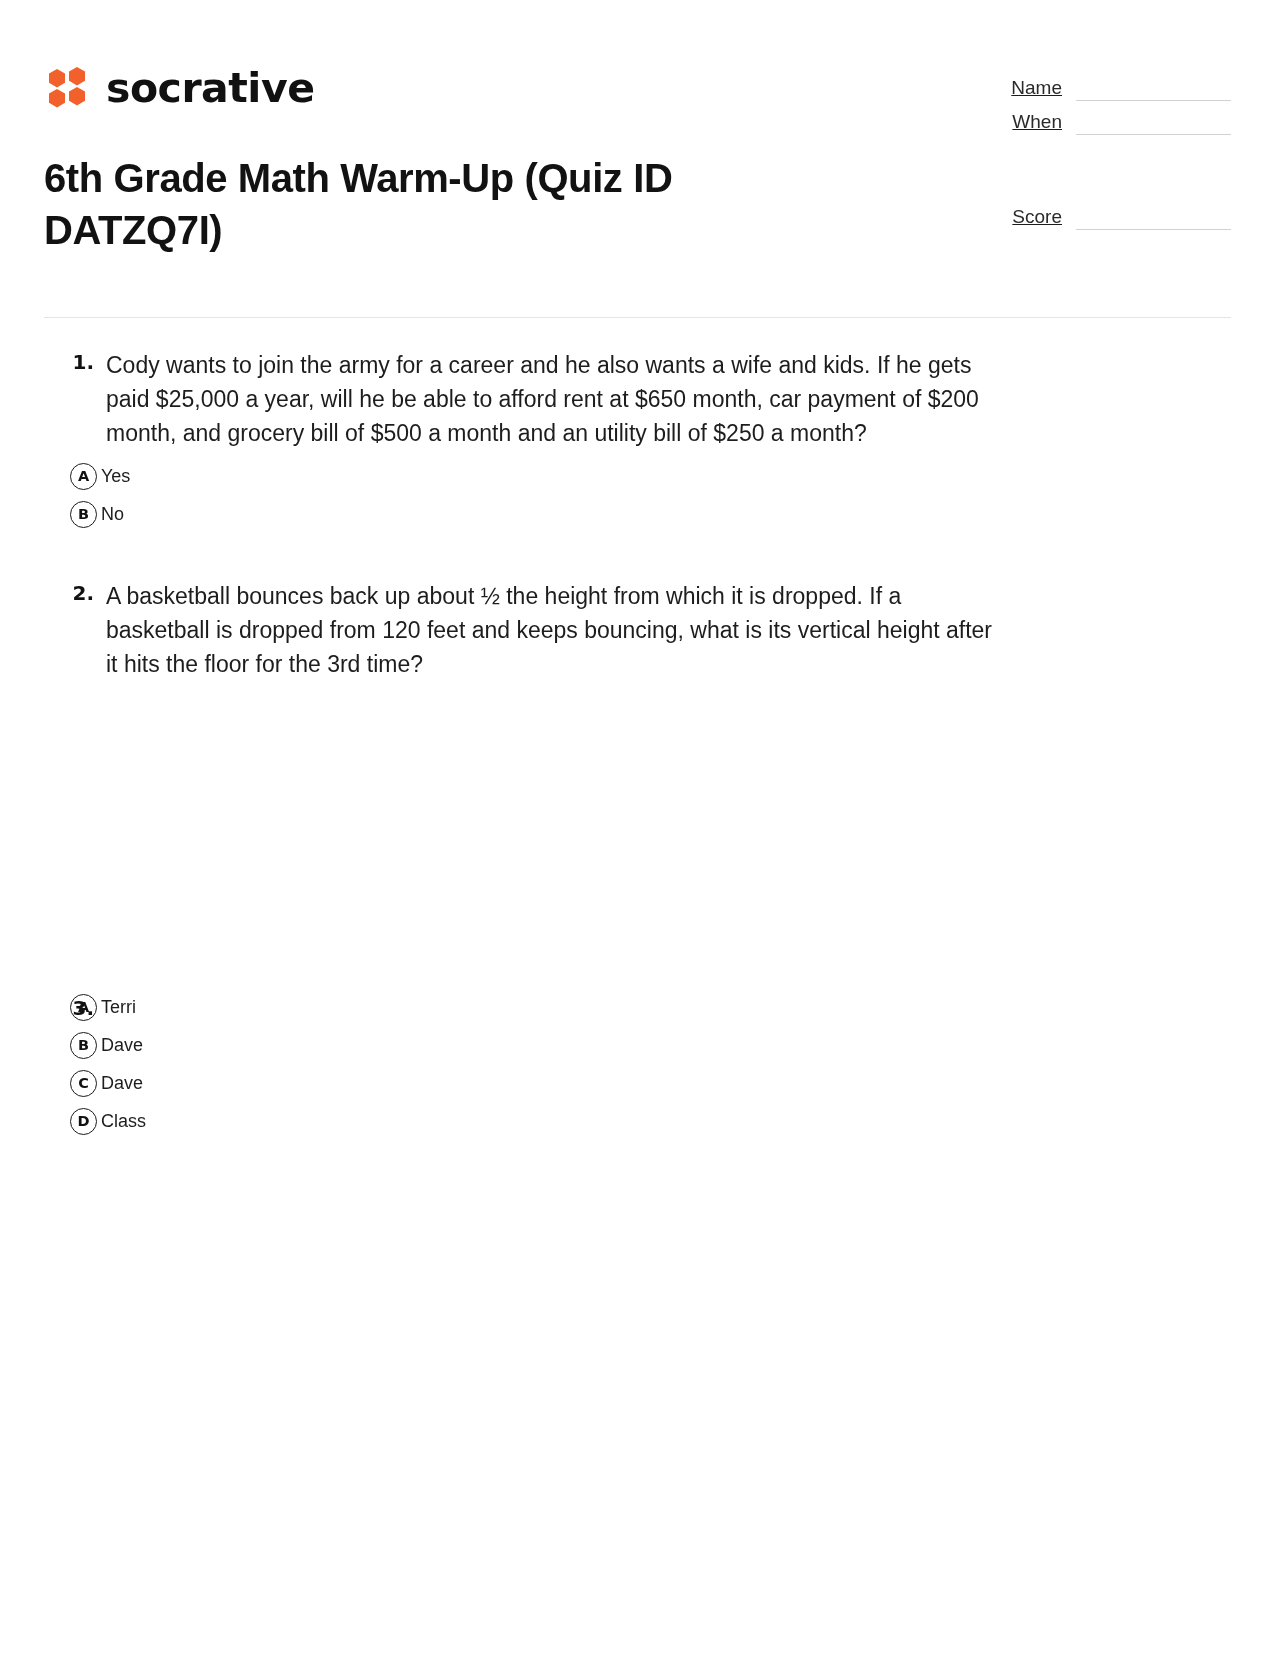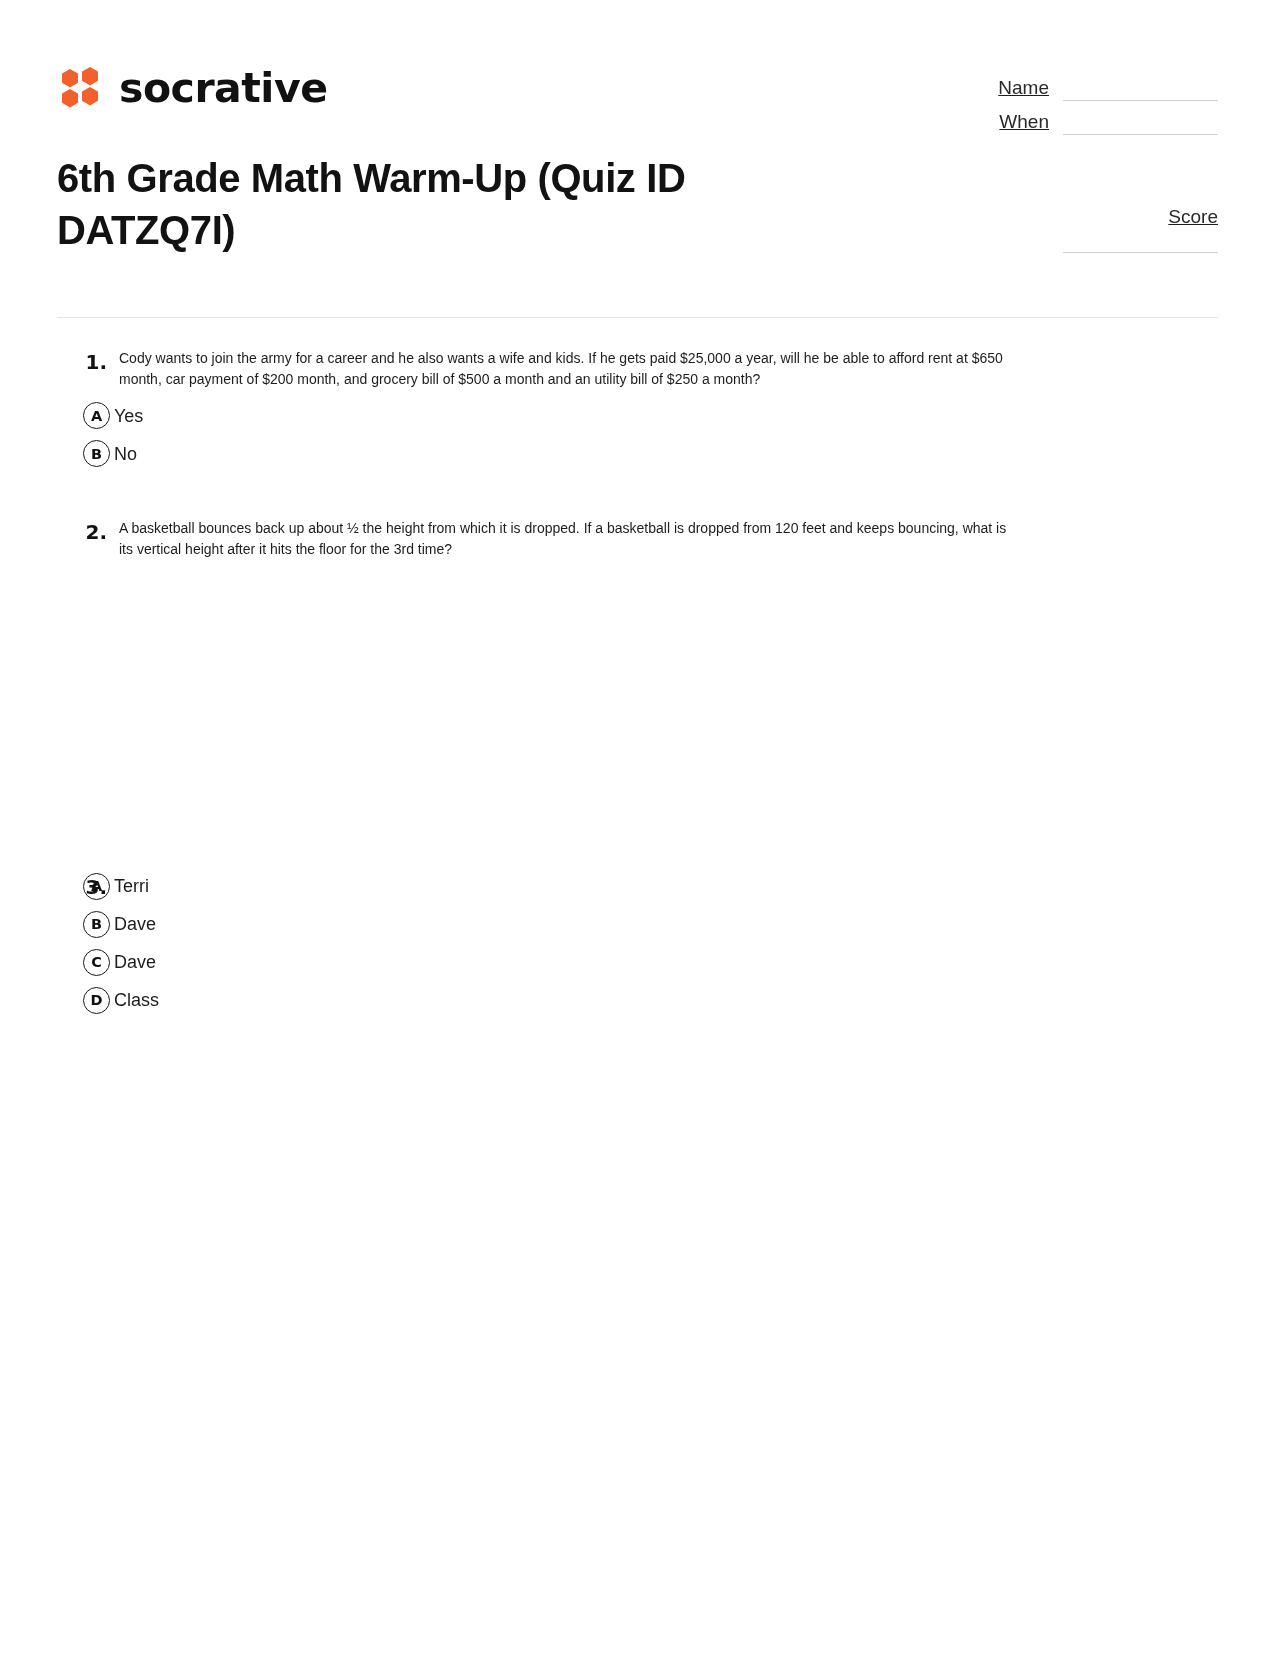--- a/index.html
+++ b/index.html
@@ -12,21 +12,21 @@
     height: 1653px;
     font-family: "Liberation Sans", sans-serif;
     color: #1c1c1c;
     -webkit-font-smoothing: antialiased;
   }
   .page {
     position: relative;
     width: 1275px;
     height: 1653px;
     box-sizing: border-box;
-    padding: 0 57px;
+    padding: 0 44px;
     background: #ffffff;
   }
 
   
   .header {
     position: relative;
     display: flex;
     justify-content: space-between;
     align-items: flex-start;
     padding-top: 60px;
@@ -87,21 +87,20 @@
     white-space: nowrap;
   }
   .field-line {
     width: 155px;
     border-bottom: 1px solid #d2d2d2;
     height: 22px;
     margin-left: 14px;
   }
   .field-row.score {
     margin-top: 72px;
-    flex-direction: column;
   }
 
   .rule {
     margin-top: 34px;
     border-top: 1px solid #e4e4e4;
   }
 
   
   .questions {
     margin-top: 30px;
@@ -116,21 +115,21 @@
     top: 0;
     width: 40px;
     text-align: right;
     font-family: "DejaVu Sans", sans-serif;
     font-size: 20px;
     font-weight: 700;
     color: #111111;
     line-height: 1.48;
   }
   .q-text {
-    font-size: 14px;
+    font-size: 23px;
     line-height: 1.48;
     color: #1d1d1d;
     max-width: 895px;
   }
   .choices {
     margin-top: 13px;
   }
   .choice {
     display: flex;
     align-items: center;

